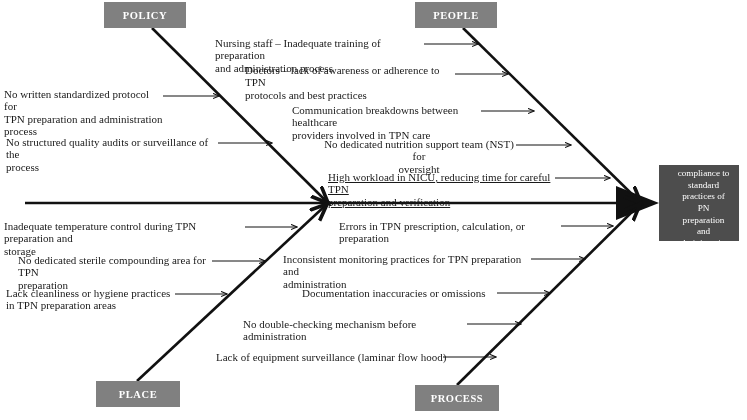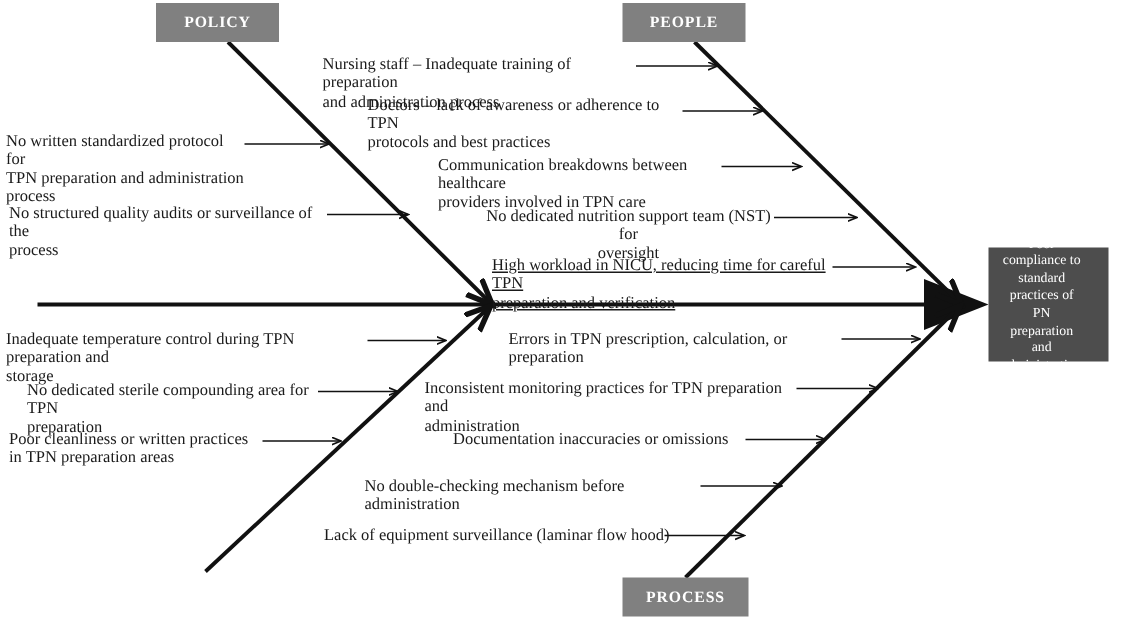--- a/index.html
+++ b/index.html
@@ -39,21 +39,21 @@
   }
   #effect-box {
     position: absolute;
     left: 659px;
     top: 165px;
     width: 80px;
     height: 76px;
     background: #4d4d4d;
     display: flex;
     align-items: center;
-    justify-content: flex-end;
+    justify-content: flex-start;
     padding: 2px 18px;
     box-sizing: border-box;
   }
   #effect-text {
     color: #ffffff;
     font-family: "Liberation Serif", "DejaVu Serif", serif;
     font-size: 9.2px;
     line-height: 11.6px;
     text-align: center;
   }
@@ -114,20 +114,23 @@
   </svg>
 
   <div class="cat-box" id="cat-policy" style="left:104px; top:2px; width:82px; height:26px;">
     <span class="cat-label">POLICY</span>
   </div>
 
   <div class="cat-box" id="cat-people" style="left:415px; top:2px; width:82px; height:26px;">
     <span class="cat-label">PEOPLE</span>
   </div>
 
+  <div class="cat-box" id="cat-place" style="left:96px; top:381px; width:84px; height:26px;">
+    <span class="cat-label">PLACE</span>
+  </div>
 
   <div class="cat-box" id="cat-process" style="left:415px; top:385px; width:84px; height:26px;">
     <span class="cat-label">PROCESS</span>
   </div>
 
   <div id="effect-box">
     <span id="effect-text">Poor compliance to standard practices of PN preparation and administration</span>
   </div>
 
   <div class="cause-label" style="left:4px; top:88px; width:160px;">No written standardized protocol for
@@ -144,21 +147,21 @@
 providers involved in TPN care</div>
   <div class="cause-label" style="left:318px; top:138px; width:202px;text-align:center;">No dedicated nutrition support team (NST) for
 oversight</div>
   <div class="cause-label" style="left:328px; top:171px; width:230px;text-decoration:underline;">High workload in NICU, reducing time for careful TPN
 preparation and verification</div>
 
   <div class="cause-label" style="left:4px; top:220px; width:244px;">Inadequate temperature control during TPN preparation and
 storage</div>
   <div class="cause-label" style="left:18px; top:254px; width:196px;">No dedicated sterile compounding area for TPN
 preparation</div>
-  <div class="cause-label" style="left:6px; top:287px; width:172px;">Poor cleanliness or written practices
+  <div class="cause-label" style="left:6px; top:287px; width:172px;">Lack cleanliness or hygiene practices
 in TPN preparation areas</div>
 
   <div class="cause-label" style="left:339px; top:220px; width:226px;">Errors in TPN prescription, calculation, or preparation</div>
   <div class="cause-label" style="left:283px; top:253px; width:250px;">Inconsistent monitoring practices for TPN preparation and
 administration</div>
   <div class="cause-label" style="left:302px; top:287px; width:198px;">Documentation inaccuracies or omissions</div>
   <div class="cause-label" style="left:243px; top:318px; width:228px;">No double-checking mechanism before administration</div>
   <div class="cause-label" style="left:216px; top:351px; width:232px;">Lack of equipment surveillance (laminar flow hood)</div>
 
 </div>

